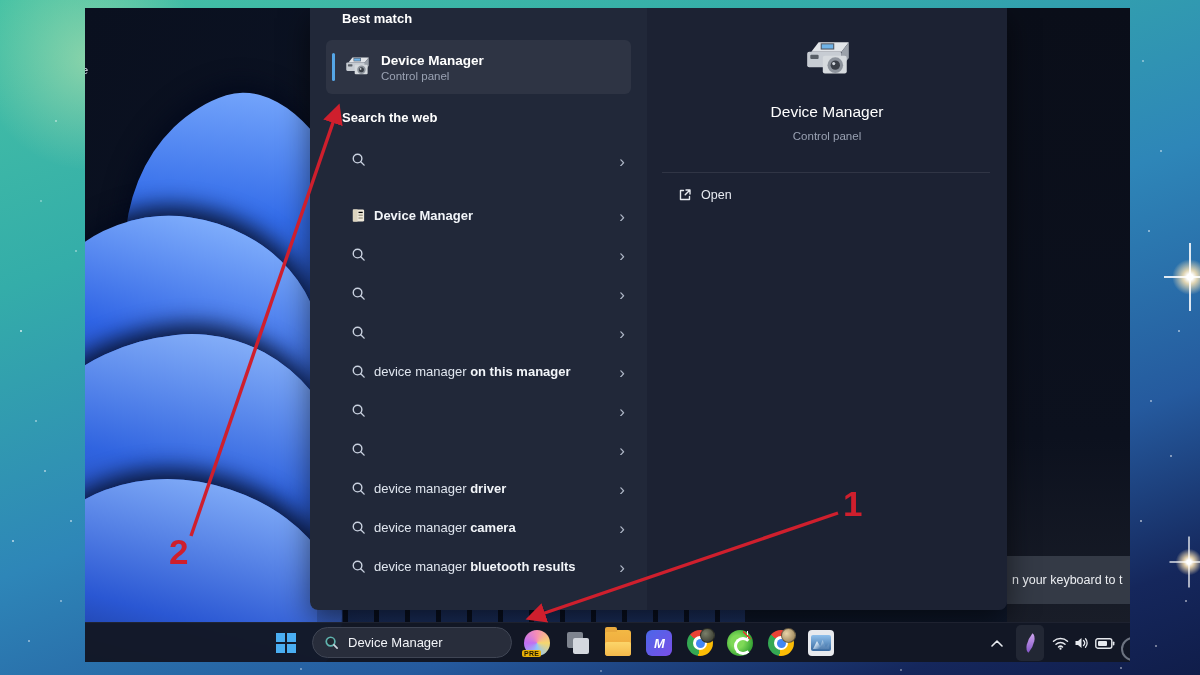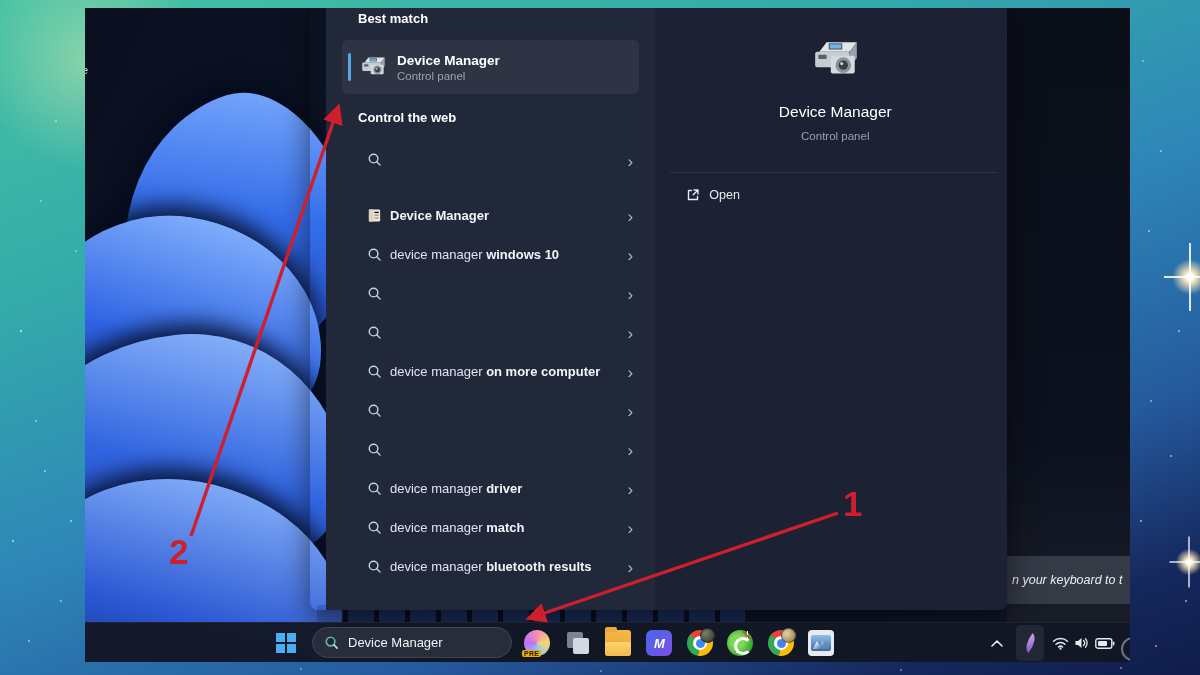--- a/index.html
+++ b/index.html
@@ -47,26 +47,26 @@
     background:linear-gradient(200deg,#9dc4ff 0%,#3064e0 50%,#153092 100%);}
   .pt4{left:-70px;top:472px;width:330px;height:225px;transform:rotate(10deg);
     border-radius:50% 50% 55% 45%/65% 55% 45% 35%;
     background:linear-gradient(185deg,#86b1fa 0%,#2a57d3 60%,#122a74 100%);}
   .edge-e{position:absolute;left:-3px;top:56px;font-size:11px;color:#e3e8f0;}
   .kb-strip{position:absolute;left:232px;top:597px;width:428px;height:17px;opacity:.85;
     background:repeating-linear-gradient(90deg,rgba(42,74,150,.55) 0 26px,rgba(8,14,30,.95) 26px 31px);}
   .right-dark{position:absolute;left:922px;top:0;width:123px;height:614px;
     background:linear-gradient(180deg,#0a0e19 0%,#0c111e 70%,#191d28 100%);}
   .tooltip{position:absolute;left:922px;top:548px;width:123px;height:48px;background:#343a46;
-    color:#eceef2;font-size:12.5px;line-height:48px;white-space:nowrap;overflow:hidden;padding-left:5px;font-style:italic;}
+    color:#eceef2;font-size:12.5px;line-height:48px;white-space:nowrap;overflow:hidden;padding-left:5px;}
 
   
   .panel{position:absolute;left:225px;top:0;width:697px;height:602px;display:flex;
     border-radius:0 0 8px 8px;overflow:hidden;box-shadow:0 10px 30px rgba(0,0,0,.55);}
-  .col-left{width:337px;background:#212839;margin-left:16px;}
+  .col-left{width:337px;background:#212839;}
   .col-right{width:360px;background:#1c2233;position:relative;}
   .hdr{margin:3px 0 0 32px;font-size:13px;font-weight:700;color:#fff;}
   .hdr2{margin:16px 0 0 32px;font-size:13px;font-weight:700;color:#fff;}
   .best-item{margin:14px 16px 0;height:54px;border-radius:6px;background:rgba(255,255,255,.06);
     position:relative;display:flex;align-items:center;padding-left:18px;box-sizing:border-box;cursor:pointer;}
   .best-item::before{content:"";position:absolute;left:6px;top:13px;width:3px;height:28px;border-radius:2px;background:#55a6e6;}
   .bm-text{margin-left:10px;}
   .bm-title{font-size:13.5px;font-weight:700;color:#fff;line-height:17px;}
   .bm-sub{font-size:11.5px;color:#9aa2b3;line-height:14px;}
   .rows{margin-top:16px;}
@@ -177,21 +177,21 @@
             <circle cx="31" cy="28" r="7.5" fill="#8d939c"></circle>
             <circle cx="31" cy="28" r="4.5" fill="#3a3f47"></circle>
             <circle cx="29.5" cy="26.5" r="1.5" fill="#cfd4da"></circle>
           </svg>
           <div class="bm-text">
             <div class="bm-title">Device Manager</div>
             <div class="bm-sub">Control panel</div>
           </div>
         </div>
 
-        <div class="hdr2">Control the web</div>
+        <div class="hdr2">Search the web</div>
         <div class="rows" id="rows">
             <div class="srow wrap">
             <svg class="row-ic" viewBox="0 0 16 16">
               <circle cx="7" cy="7" r="4.6" fill="none" stroke="#c9d1df" stroke-width="1.5"></circle>
               <line x1="10.4" y1="10.4" x2="14" y2="14" stroke="#c9d1df" stroke-width="1.5" stroke-linecap="round"></line>
             </svg>
 
             <span class="row-chev">›</span>
           </div>
             <div class="srow">
@@ -205,46 +205,45 @@
             </svg>
             <div class="row-text"><span class="p-strong">Device Manager</span></div>
             <span class="row-chev">›</span>
           </div>
             <div class="srow">
             <svg class="row-ic" viewBox="0 0 16 16">
               <circle cx="7" cy="7" r="4.6" fill="none" stroke="#c9d1df" stroke-width="1.5"></circle>
               <line x1="10.4" y1="10.4" x2="14" y2="14" stroke="#c9d1df" stroke-width="1.5" stroke-linecap="round"></line>
             </svg>
 
-            <div class="row-text"><span class="p-norm">device manager </span><span class="p-strong">windows 10</span></div>
-            <span class="row-chev">›</span>
-          </div>
-            <div class="srow">
-            <svg class="row-ic" viewBox="0 0 16 16">
-              <circle cx="7" cy="7" r="4.6" fill="none" stroke="#c9d1df" stroke-width="1.5"></circle>
-              <line x1="10.4" y1="10.4" x2="14" y2="14" stroke="#c9d1df" stroke-width="1.5" stroke-linecap="round"></line>
-            </svg>
-
-            <span class="row-chev">›</span>
-          </div>
-            <div class="srow">
-            <svg class="row-ic" viewBox="0 0 16 16">
-              <circle cx="7" cy="7" r="4.6" fill="none" stroke="#c9d1df" stroke-width="1.5"></circle>
-              <line x1="10.4" y1="10.4" x2="14" y2="14" stroke="#c9d1df" stroke-width="1.5" stroke-linecap="round"></line>
-            </svg>
-
-            <span class="row-chev">›</span>
-          </div>
-            <div class="srow">
-            <svg class="row-ic" viewBox="0 0 16 16">
-              <circle cx="7" cy="7" r="4.6" fill="none" stroke="#c9d1df" stroke-width="1.5"></circle>
-              <line x1="10.4" y1="10.4" x2="14" y2="14" stroke="#c9d1df" stroke-width="1.5" stroke-linecap="round"></line>
-            </svg>
-
-            <div class="row-text"><span class="p-norm">device manager </span><span class="p-strong">on more computer</span></div>
+            <span class="row-chev">›</span>
+          </div>
+            <div class="srow">
+            <svg class="row-ic" viewBox="0 0 16 16">
+              <circle cx="7" cy="7" r="4.6" fill="none" stroke="#c9d1df" stroke-width="1.5"></circle>
+              <line x1="10.4" y1="10.4" x2="14" y2="14" stroke="#c9d1df" stroke-width="1.5" stroke-linecap="round"></line>
+            </svg>
+
+            <span class="row-chev">›</span>
+          </div>
+            <div class="srow">
+            <svg class="row-ic" viewBox="0 0 16 16">
+              <circle cx="7" cy="7" r="4.6" fill="none" stroke="#c9d1df" stroke-width="1.5"></circle>
+              <line x1="10.4" y1="10.4" x2="14" y2="14" stroke="#c9d1df" stroke-width="1.5" stroke-linecap="round"></line>
+            </svg>
+
+            <span class="row-chev">›</span>
+          </div>
+            <div class="srow">
+            <svg class="row-ic" viewBox="0 0 16 16">
+              <circle cx="7" cy="7" r="4.6" fill="none" stroke="#c9d1df" stroke-width="1.5"></circle>
+              <line x1="10.4" y1="10.4" x2="14" y2="14" stroke="#c9d1df" stroke-width="1.5" stroke-linecap="round"></line>
+            </svg>
+
+            <div class="row-text"><span class="p-norm">device manager </span><span class="p-strong">on this manager</span></div>
             <span class="row-chev">›</span>
           </div>
             <div class="srow">
             <svg class="row-ic" viewBox="0 0 16 16">
               <circle cx="7" cy="7" r="4.6" fill="none" stroke="#c9d1df" stroke-width="1.5"></circle>
               <line x1="10.4" y1="10.4" x2="14" y2="14" stroke="#c9d1df" stroke-width="1.5" stroke-linecap="round"></line>
             </svg>
 
             <span class="row-chev">›</span>
           </div>
@@ -264,21 +263,21 @@
 
             <div class="row-text"><span class="p-norm">device manager </span><span class="p-strong">driver</span></div>
             <span class="row-chev">›</span>
           </div>
             <div class="srow">
             <svg class="row-ic" viewBox="0 0 16 16">
               <circle cx="7" cy="7" r="4.6" fill="none" stroke="#c9d1df" stroke-width="1.5"></circle>
               <line x1="10.4" y1="10.4" x2="14" y2="14" stroke="#c9d1df" stroke-width="1.5" stroke-linecap="round"></line>
             </svg>
 
-            <div class="row-text"><span class="p-norm">device manager </span><span class="p-strong">match</span></div>
+            <div class="row-text"><span class="p-norm">device manager </span><span class="p-strong">camera</span></div>
             <span class="row-chev">›</span>
           </div>
             <div class="srow">
             <svg class="row-ic" viewBox="0 0 16 16">
               <circle cx="7" cy="7" r="4.6" fill="none" stroke="#c9d1df" stroke-width="1.5"></circle>
               <line x1="10.4" y1="10.4" x2="14" y2="14" stroke="#c9d1df" stroke-width="1.5" stroke-linecap="round"></line>
             </svg>
 
             <div class="row-text"><span class="p-norm">device manager </span><span class="p-strong">bluetooth results</span></div>
             <span class="row-chev">›</span>

